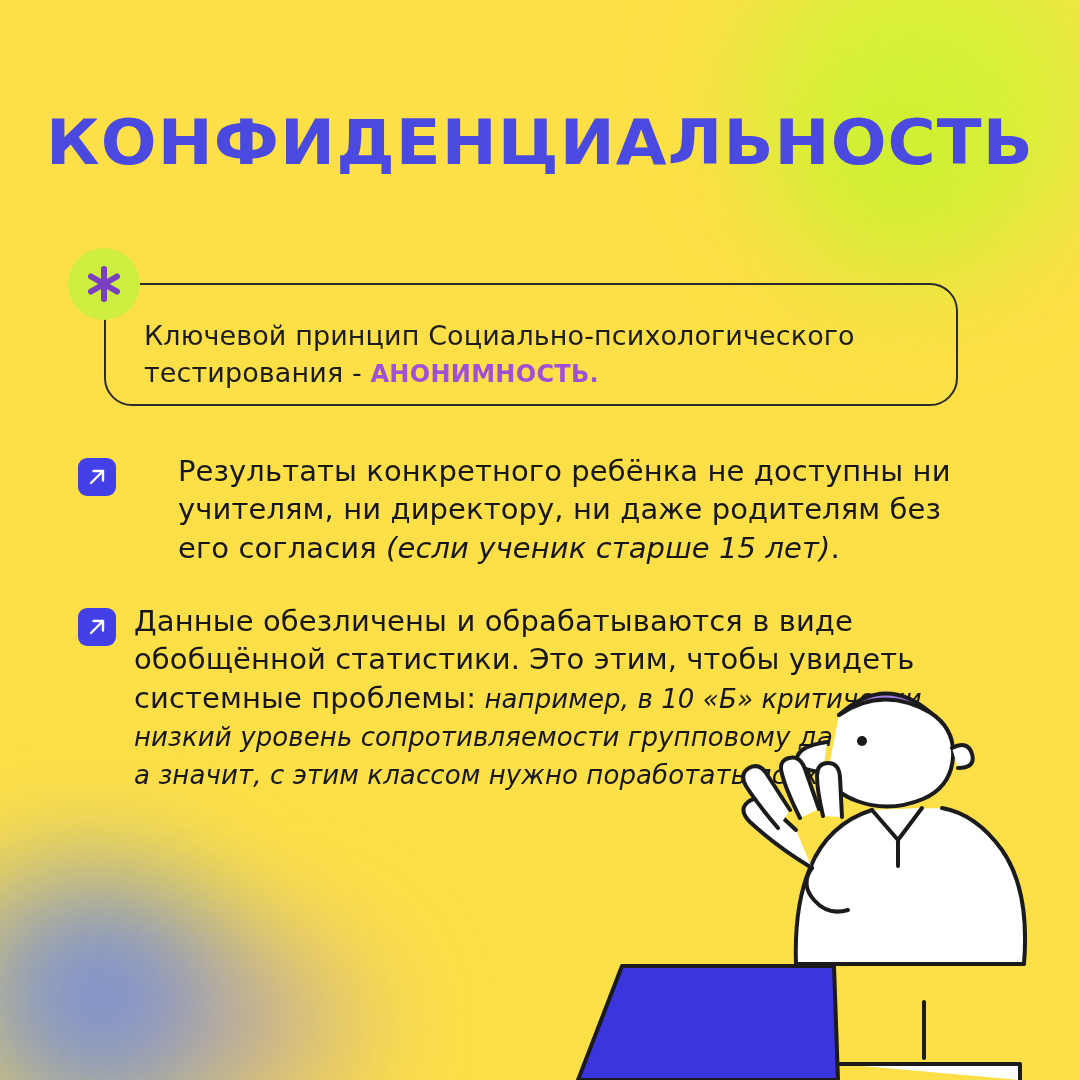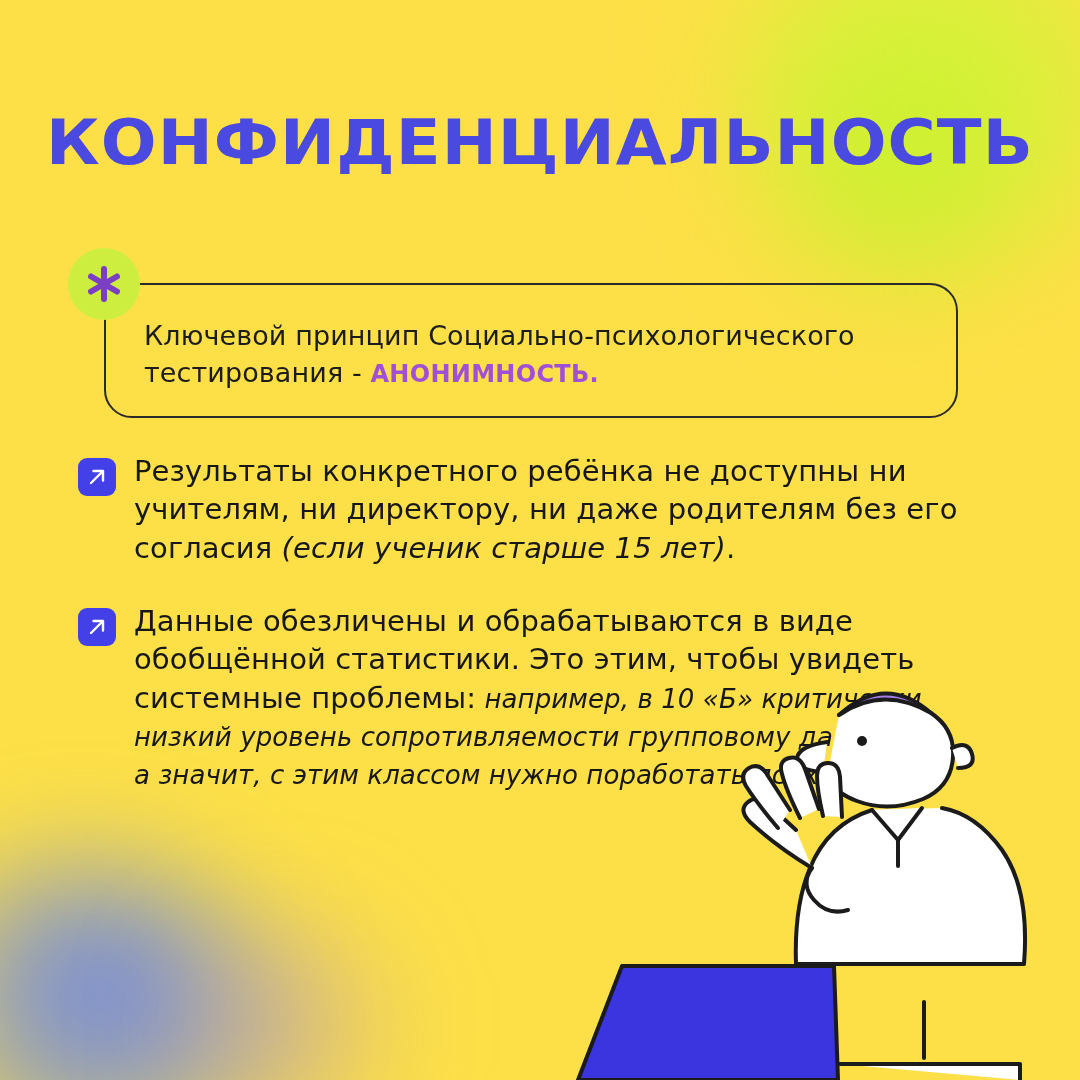--- a/index.html
+++ b/index.html
@@ -77,21 +77,21 @@
   
   .callout {
     position: absolute;
     left: 104px;
     top: 283px;
     width: 854px;
     box-sizing: border-box;
     border: 2px solid #2b2b2b;
     border-radius: 28px;
     background: transparent;
-    padding: 32px 38px 24px 38px;
+    padding: 32px 38px 12px 38px;
   }
   .callout-text {
     font-size: 27px;
     line-height: 1.38;
     color: #1c1c1c;
     letter-spacing: 0.1px;
   }
   .callout-text .accent {
     font-weight: bold;
     font-size: 24px;
@@ -136,21 +136,21 @@
     line-height: 1.32;
     color: #17171a;
     letter-spacing: 0.1px;
   }
   .bullet-body .it {
     font-style: italic;
   }
   .bullet-body .bold {
     font-weight: normal;
   }
-  .bullet-1 { left: 78px; top: 452px; width: 880px; }
+  .bullet-1 { left: 78px; top: 452px; width: 880px; gap: 44px; }
   .bullet-2 { left: 78px; top: 602px; width: 880px; }
 
   .b2-line-small {
     font-size: 26px;
     font-style: italic;
     line-height: 1.33;
   }
 
   
   .illustration {

